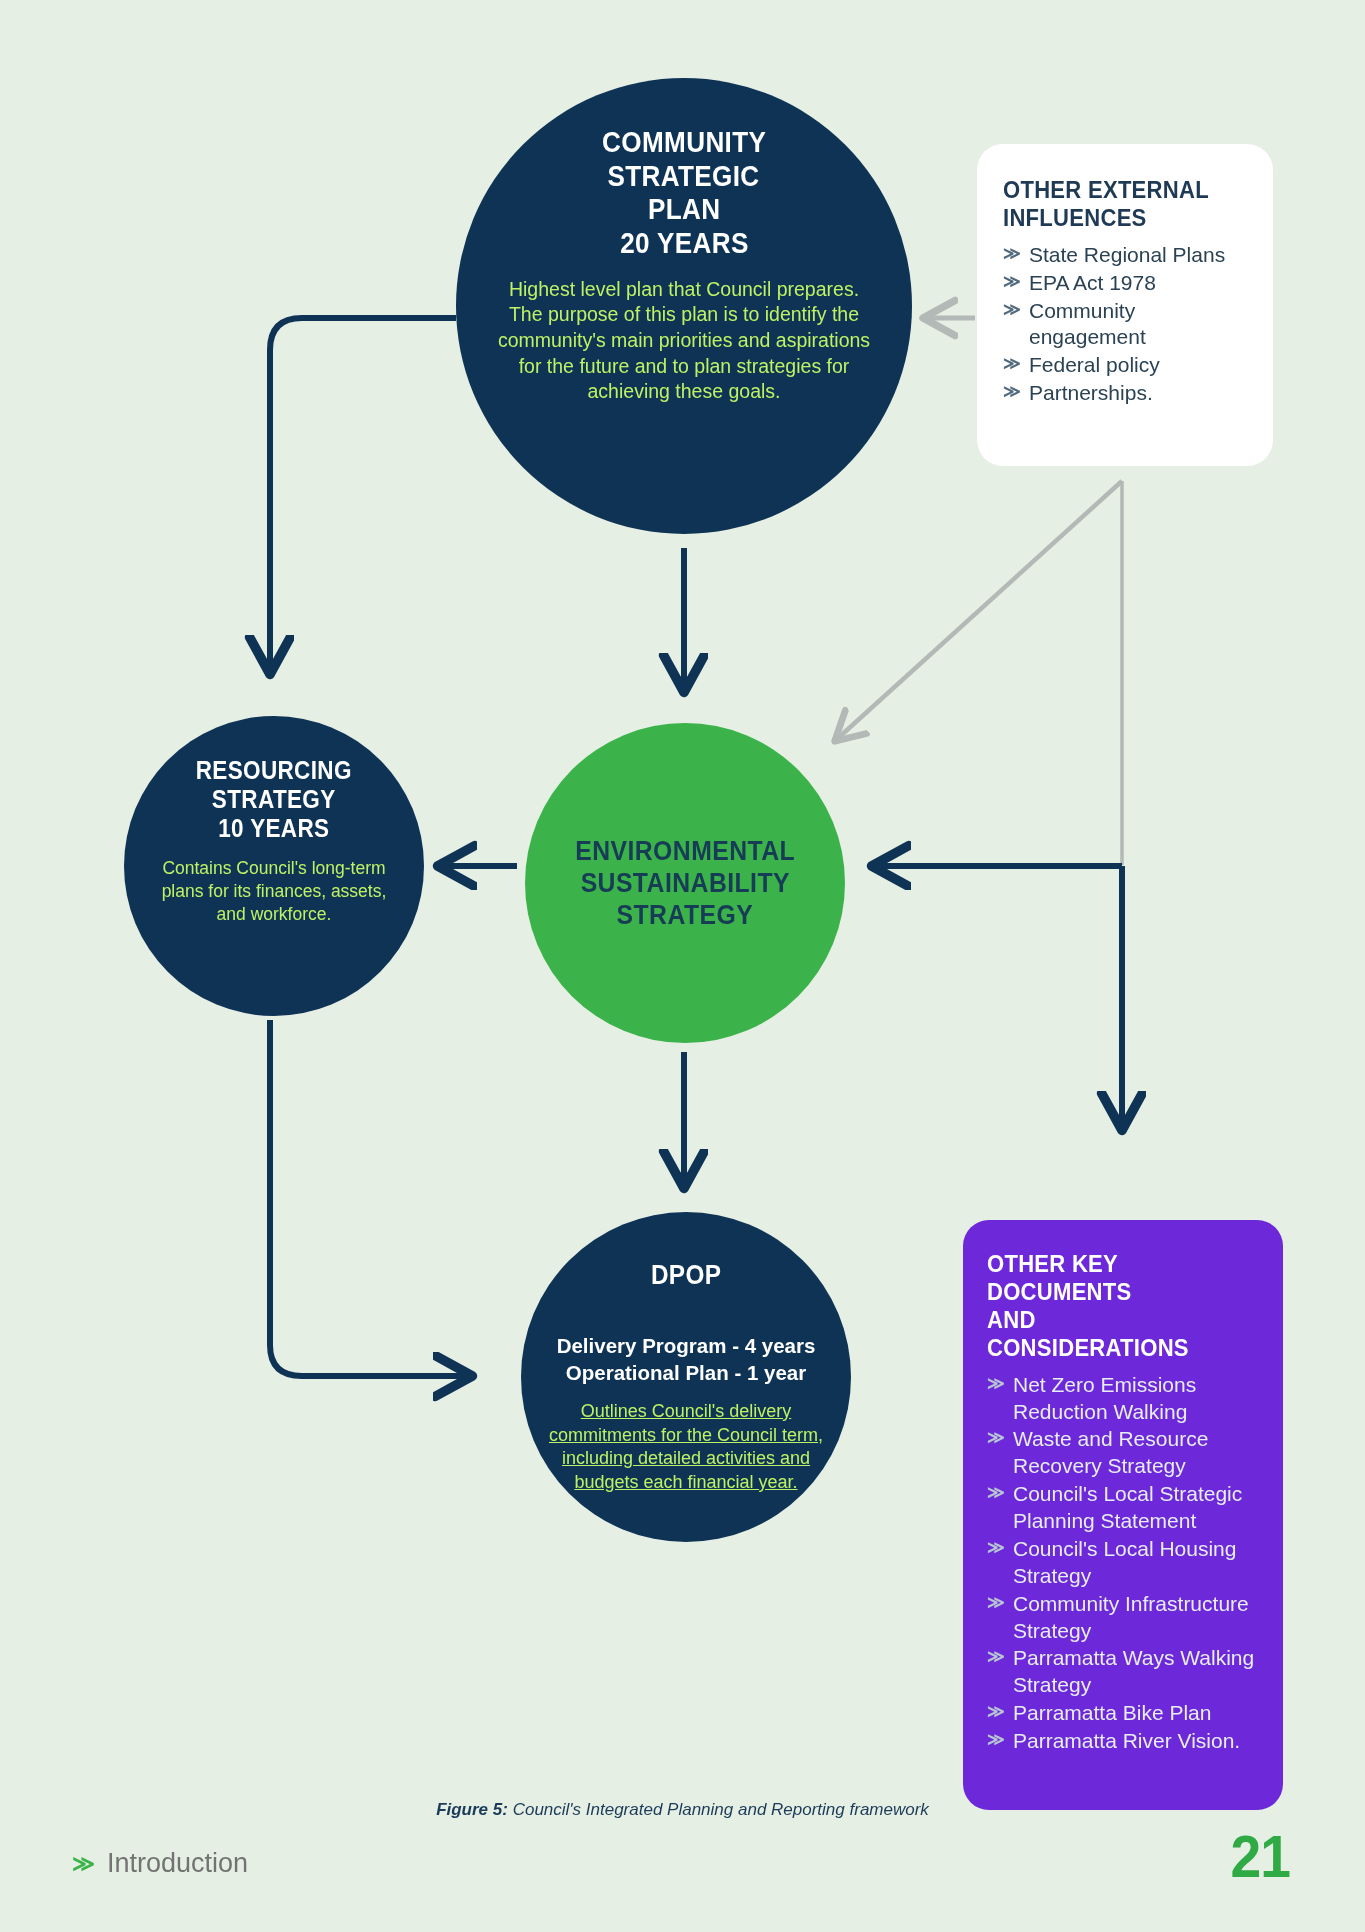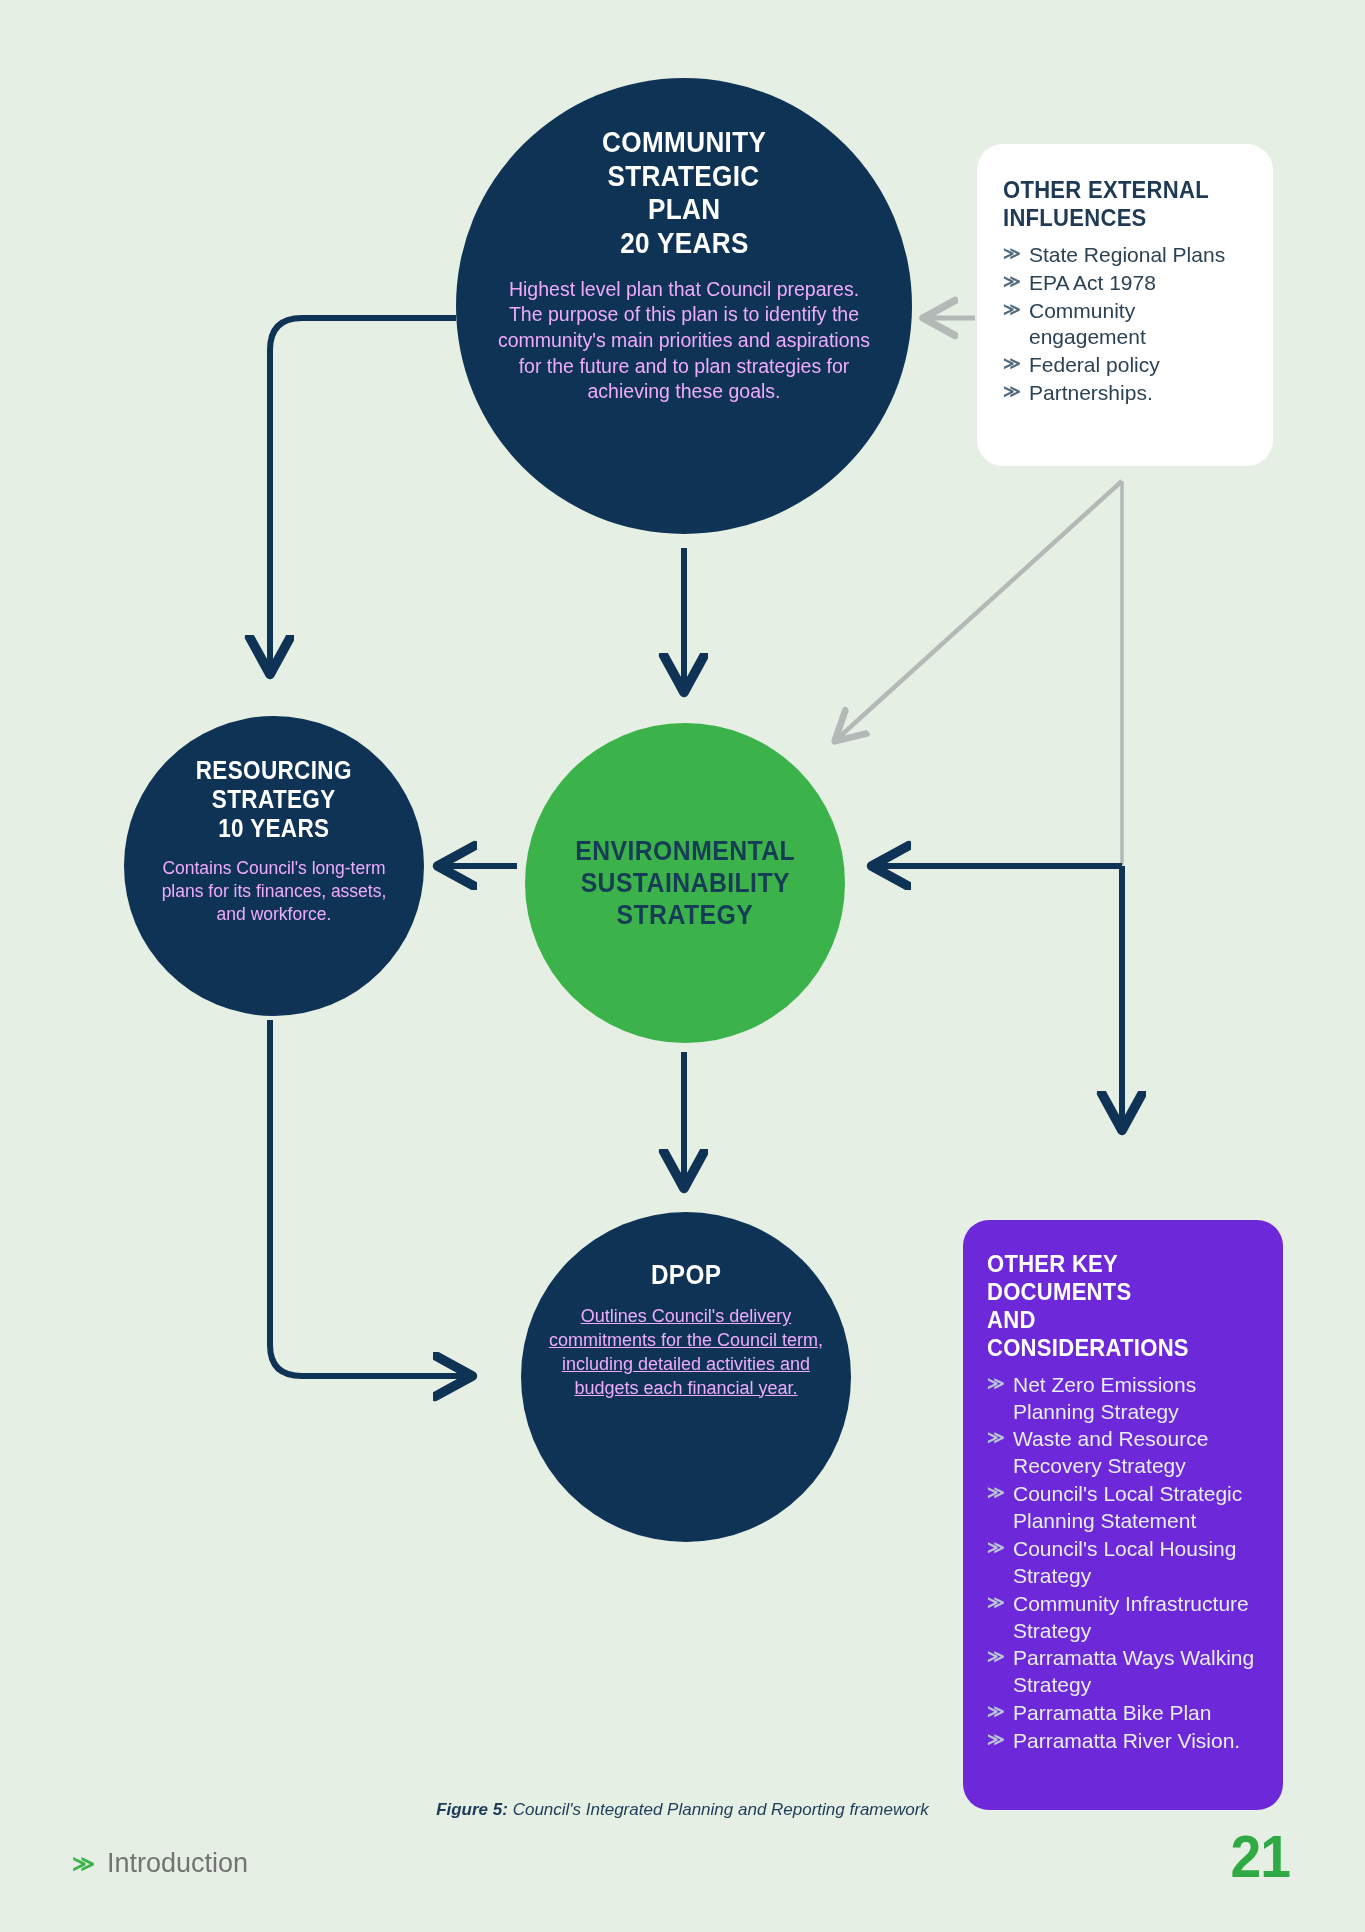--- a/index.html
+++ b/index.html
@@ -27,21 +27,21 @@
   .c-title {
     font-weight: 700;
     color: #ffffff;
     letter-spacing: 0.4px;
     line-height: 1.16;
     text-transform: uppercase;
     font-stretch: condensed;
     transform: scaleX(0.9);
   }
   .c-body {
-    color: #f0abfc;
+    color: #bef264;
     line-height: 1.32;
   }
   .c-sub {
     color: #ffffff;
     font-weight: 700;
     line-height: 1.28;
   }
 
   
   #csp {
@@ -179,20 +179,24 @@
   </div>
 
   <div class="circle green-circle" id="ess">
     <div class="c-title">ENVIRONMENTAL</div>
     <div class="c-title">SUSTAINABILITY</div>
     <div class="c-title">STRATEGY</div>
   </div>
 
   <div class="circle navy" id="dpop">
     <div class="c-title">DPOP</div>
+    <div class="c-sub">
+      <div>Delivery Program - 4 years</div>
+      <div>Operational Plan - 1 year</div>
+    </div>
     <div class="c-body">Outlines Council's delivery commitments for the Council term, including detailed activities and budgets each financial year.</div>
   </div>
 
   <div class="panel" id="ext">
     <div class="panel-title">OTHER EXTERNAL</div>
     <div class="panel-title">INFLUENCES</div>
     <ul class="arrowlist">
       <li>
         <span class="chev">≫</span>
         <span class="li-txt">State Regional Plans</span>
@@ -215,21 +219,21 @@
       </li>
     </ul>
   </div>
 
   <div class="panel" id="keydocs">
     <div class="panel-title">OTHER KEY DOCUMENTS</div>
     <div class="panel-title">AND CONSIDERATIONS</div>
     <ul class="arrowlist">
       <li>
         <span class="chev">≫</span>
-        <span class="li-txt">Net Zero Emissions Planning Strategy</span>
+        <span class="li-txt">Net Zero Emissions Reduction Walking</span>
       </li>
       <li>
         <span class="chev">≫</span>
         <span class="li-txt">Waste and Resource Recovery Strategy</span>
       </li>
       <li>
         <span class="chev">≫</span>
         <span class="li-txt">Council's Local Strategic Planning Statement</span>
       </li>
       <li>

